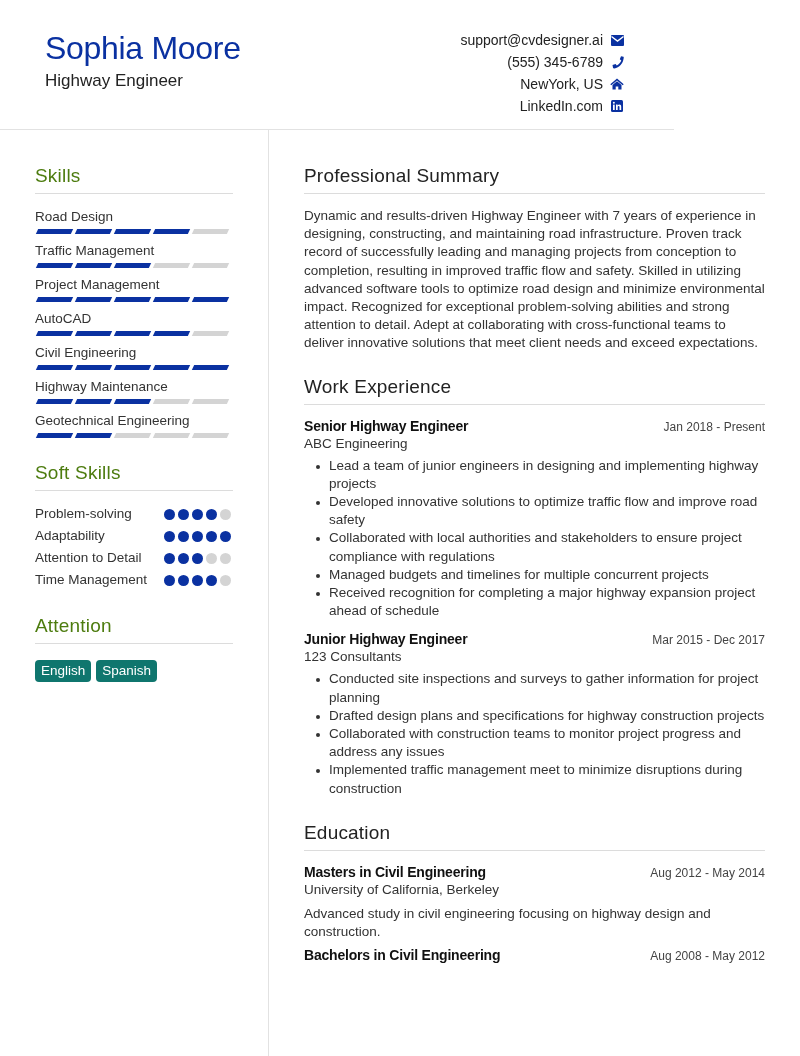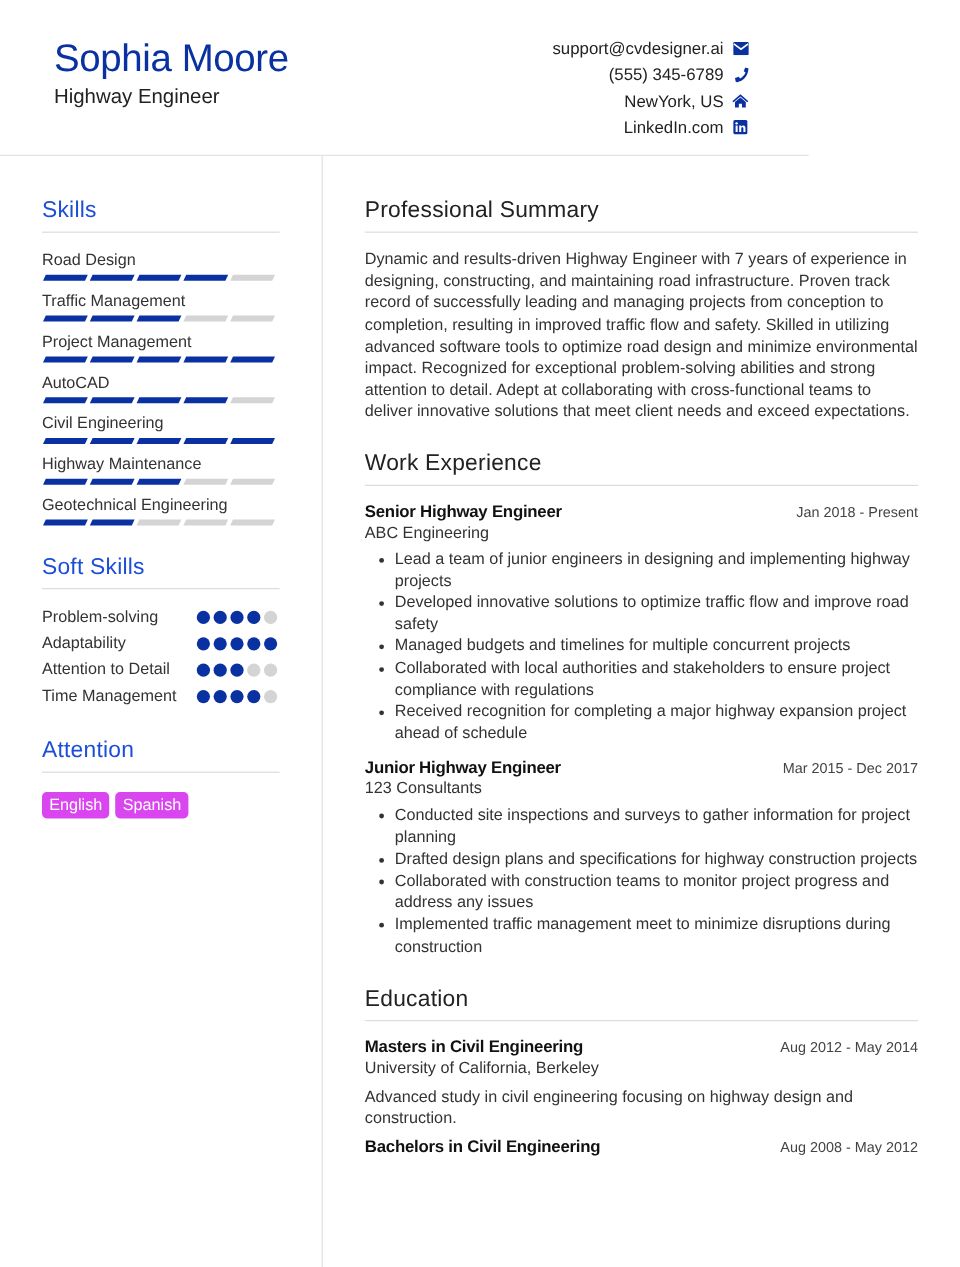--- a/index.html
+++ b/index.html
@@ -11,42 +11,42 @@
   .title { position: absolute; left: 45px; top: 71px; font-size: 17px; color: #222; }
 
   .contact { position: absolute; right: 49px; top: 29px; text-align: right; }
   .contact-row { height: 22px; line-height: 22px; font-size: 14px; color: #222; display: flex; justify-content: flex-end; align-items: center; }
   .contact-row .icon { width: 16px; margin-left: 6px; display: inline-flex; justify-content: center; align-items: center; color: #0a31a1; }
   .contact-row svg { display: block; }
 
   .divider-v { position: absolute; left: 268px; top: 130px; width: 1px; height: 926px; background: #e2e2e2; }
 
   .left { position: absolute; left: 35px; top: 130px; width: 198px; }
-  .sec-title { font-size: 19px; font-weight: 500; color: #1d4ed8; letter-spacing: 0.2px; }
+  .sec-title { font-size: 19px; font-weight: 500; color: #4d7c0f; letter-spacing: 0.2px; }
   .sec-rule { height: 1px; background: #dcdcdc; margin-top: 6px; }
 
   .skills-title { margin-top: 35px; }
   .skill { margin-top: 0; }
   .skill-name { font-size: 13.5px; color: #333; height: 20px; line-height: 20px; }
   .skill-list { margin-top: 13px; }
   .bar { display: flex; gap: 4px; height: 5px; margin-top: 2px; margin-bottom: 7px; padding-left: 2px; }
   .seg { width: 35px; height: 5px; background: #d4d4d4; transform: skewX(-25deg); }
   .seg.on { background: #0a31a1; }
 
   .soft-title { margin-top: 24px; }
   .soft-list { margin-top: 14px; }
   .soft { display: flex; justify-content: space-between; align-items: flex-start; margin-bottom: 4px; }
   .soft-name { font-size: 13.5px; line-height: 18px; color: #333; width: 115px; }
   .dots { display: flex; gap: 3px; padding-top: 4px; padding-right: 2px; }
   .dot { width: 11px; height: 11px; border-radius: 50%; background: #d4d4d4; }
   .dot.on { background: #0a31a1; }
 
   .lang-title { margin-top: 26px; }
   .langs { display: flex; gap: 5px; margin-top: 16px; }
-  .lang { background: #d946ef; color: #fff; font-size: 13.5px; padding: 3px 6px 4px; border-radius: 4px; font-weight: 500; }
+  .lang { background: #0f766e; color: #fff; font-size: 13.5px; padding: 3px 6px 4px; border-radius: 4px; font-weight: 500; }
 
   .right { position: absolute; left: 304px; top: 130px; width: 461px; }
   .r-sec-title { font-size: 19px; font-weight: 500; color: #222; letter-spacing: 0.2px; }
   .summary-title { margin-top: 35px; }
   .summary { font-size: 13.5px; line-height: 18.2px; color: #333; margin-top: 13px; }
 
   .work-title { margin-top: 23px; }
   .job { margin-top: 13px; }
   .job + .job { margin-top: 11px; }
   .job-head { display: flex; justify-content: space-between; align-items: baseline; }
@@ -254,22 +254,22 @@
   <div id="jobs">
       <div class="job">
         <div class="job-head">
           <span class="job-role">Senior Highway Engineer</span>
           <span class="job-date">Jan 2018 - Present</span>
         </div>
         <div class="job-company">ABC Engineering</div>
         <ul class="bullets">
           <li>Lead a team of junior engineers in designing and implementing highway projects</li>
           <li>Developed innovative solutions to optimize traffic flow and improve road safety</li>
+          <li>Collaborated with local authorities and stakeholders to ensure project compliance with regulations</li>
           <li>Managed budgets and timelines for multiple concurrent projects</li>
-          <li>Collaborated with local authorities and stakeholders to ensure project compliance with regulations</li>
           <li>Received recognition for completing a major highway expansion project ahead of schedule</li>
         </ul>
       </div>
       <div class="job">
         <div class="job-head">
           <span class="job-role">Junior Highway Engineer</span>
           <span class="job-date">Mar 2015 - Dec 2017</span>
         </div>
         <div class="job-company">123 Consultants</div>
         <ul class="bullets">

